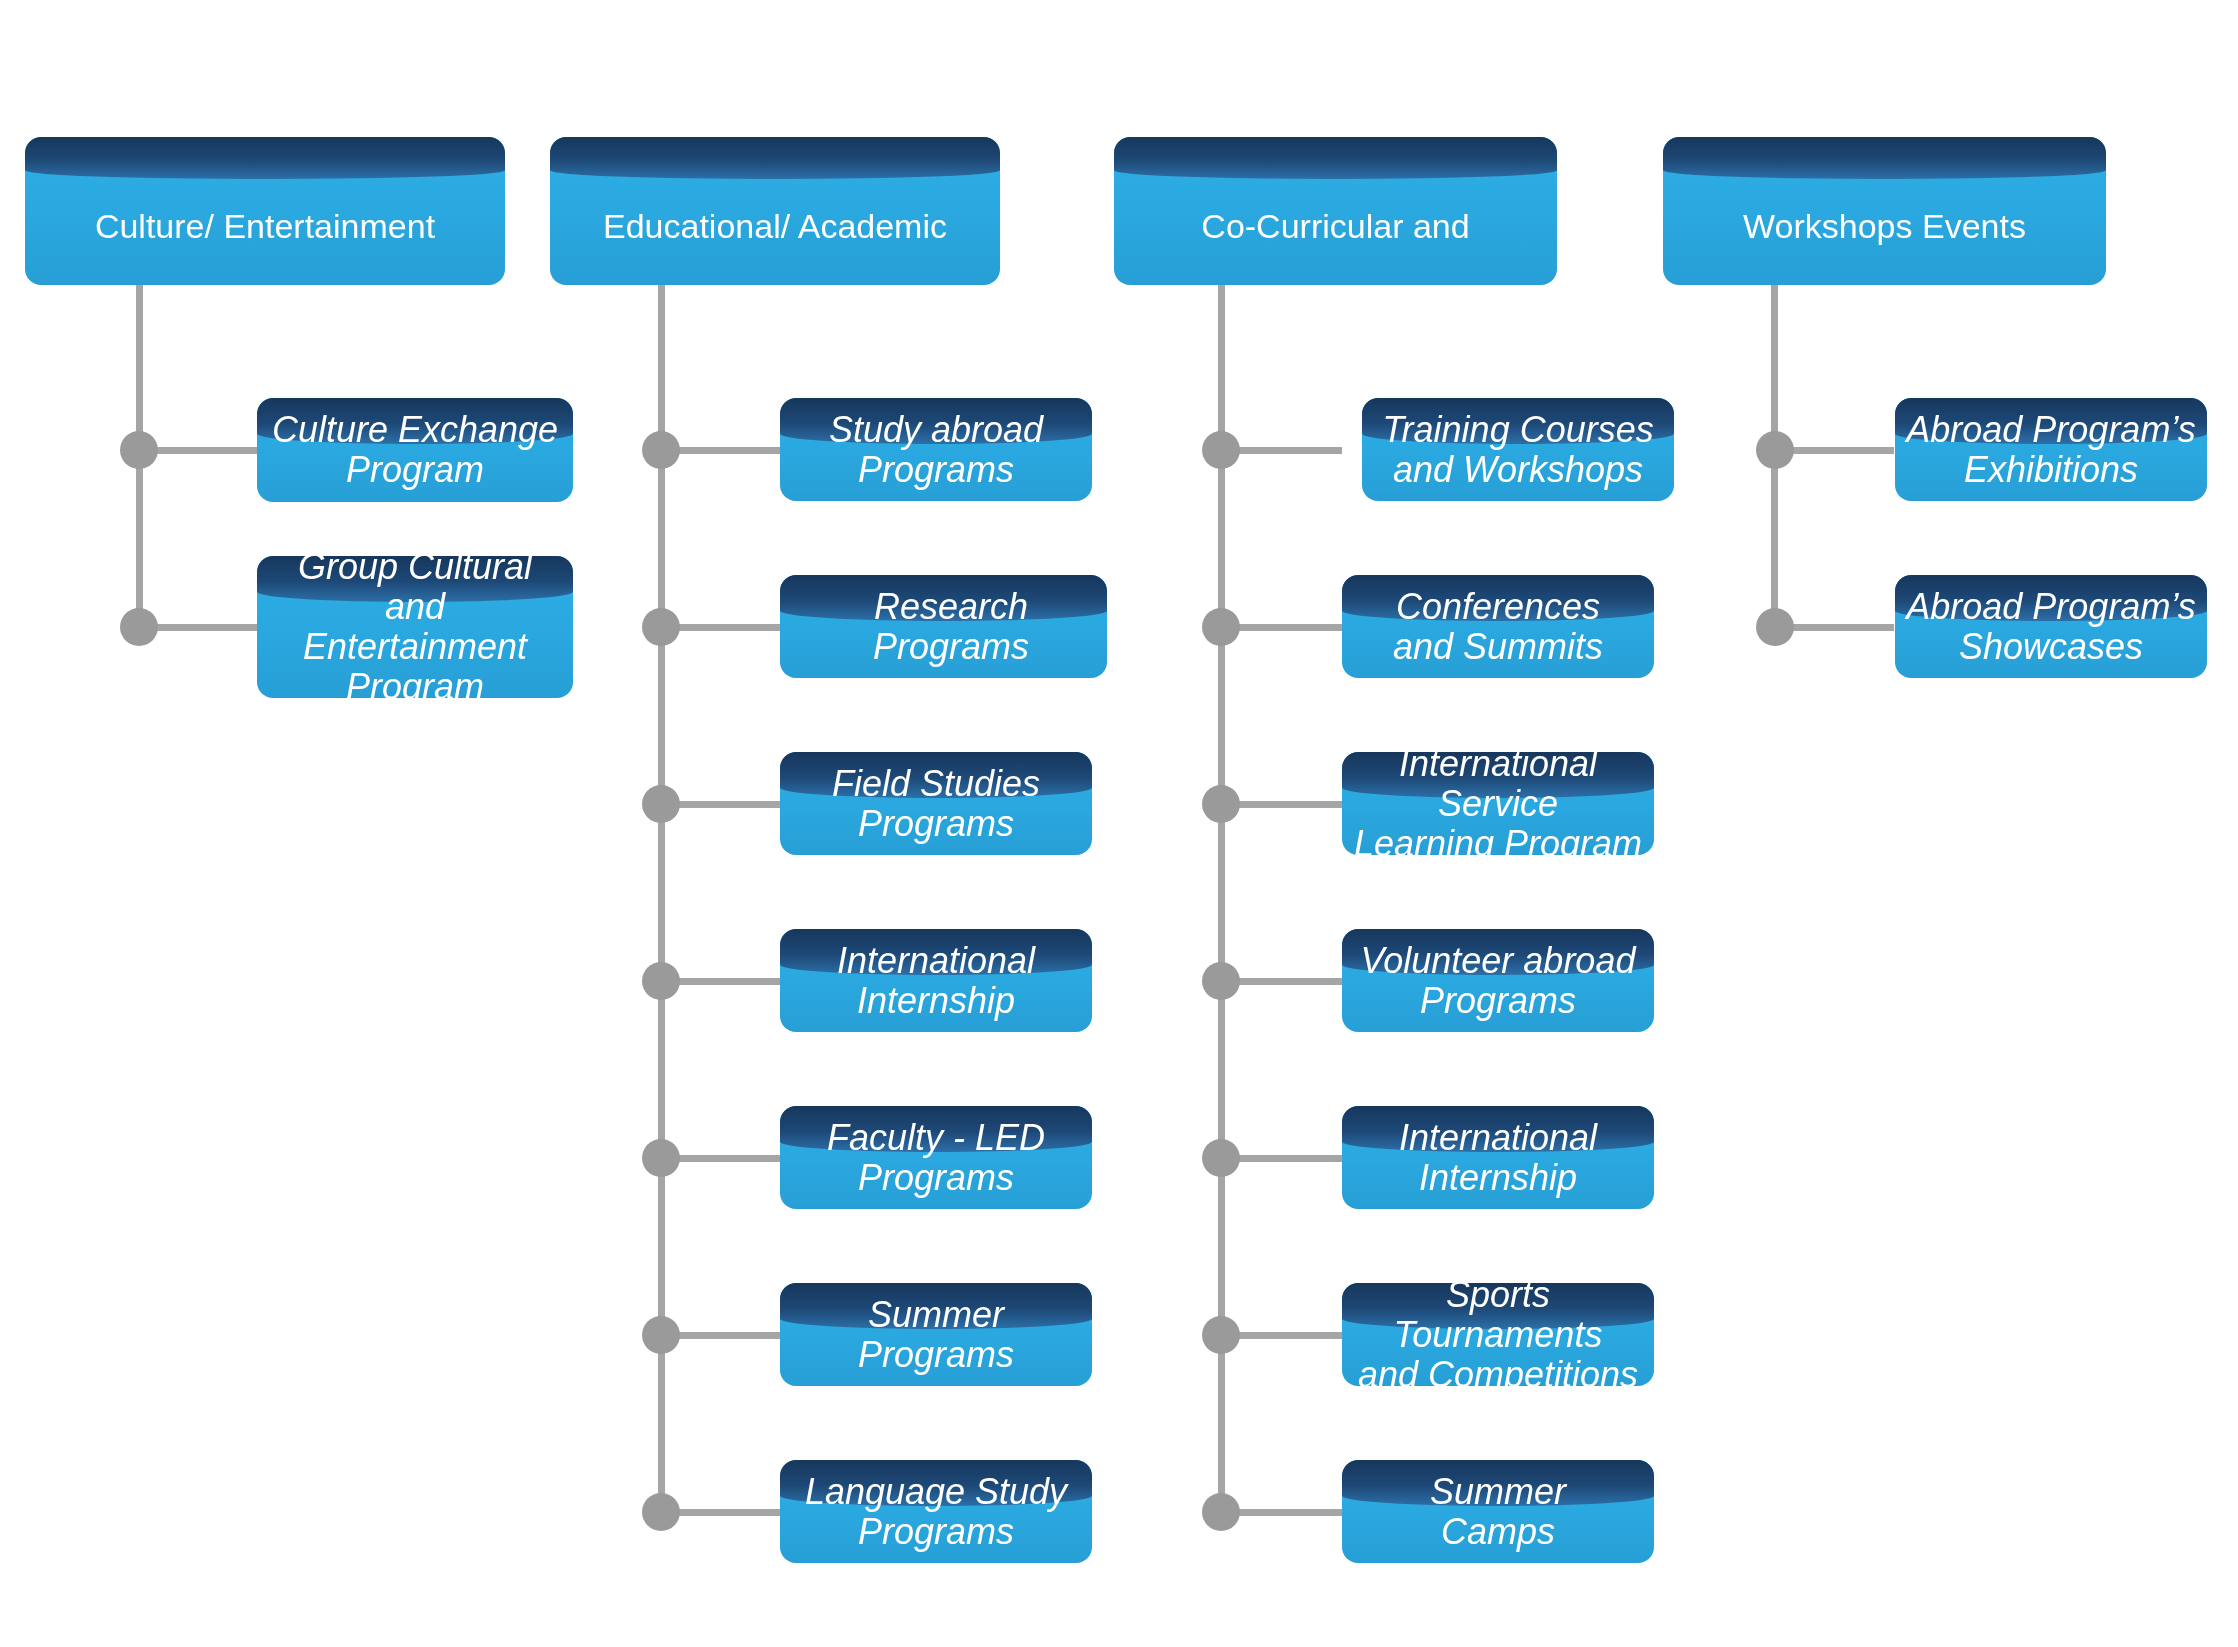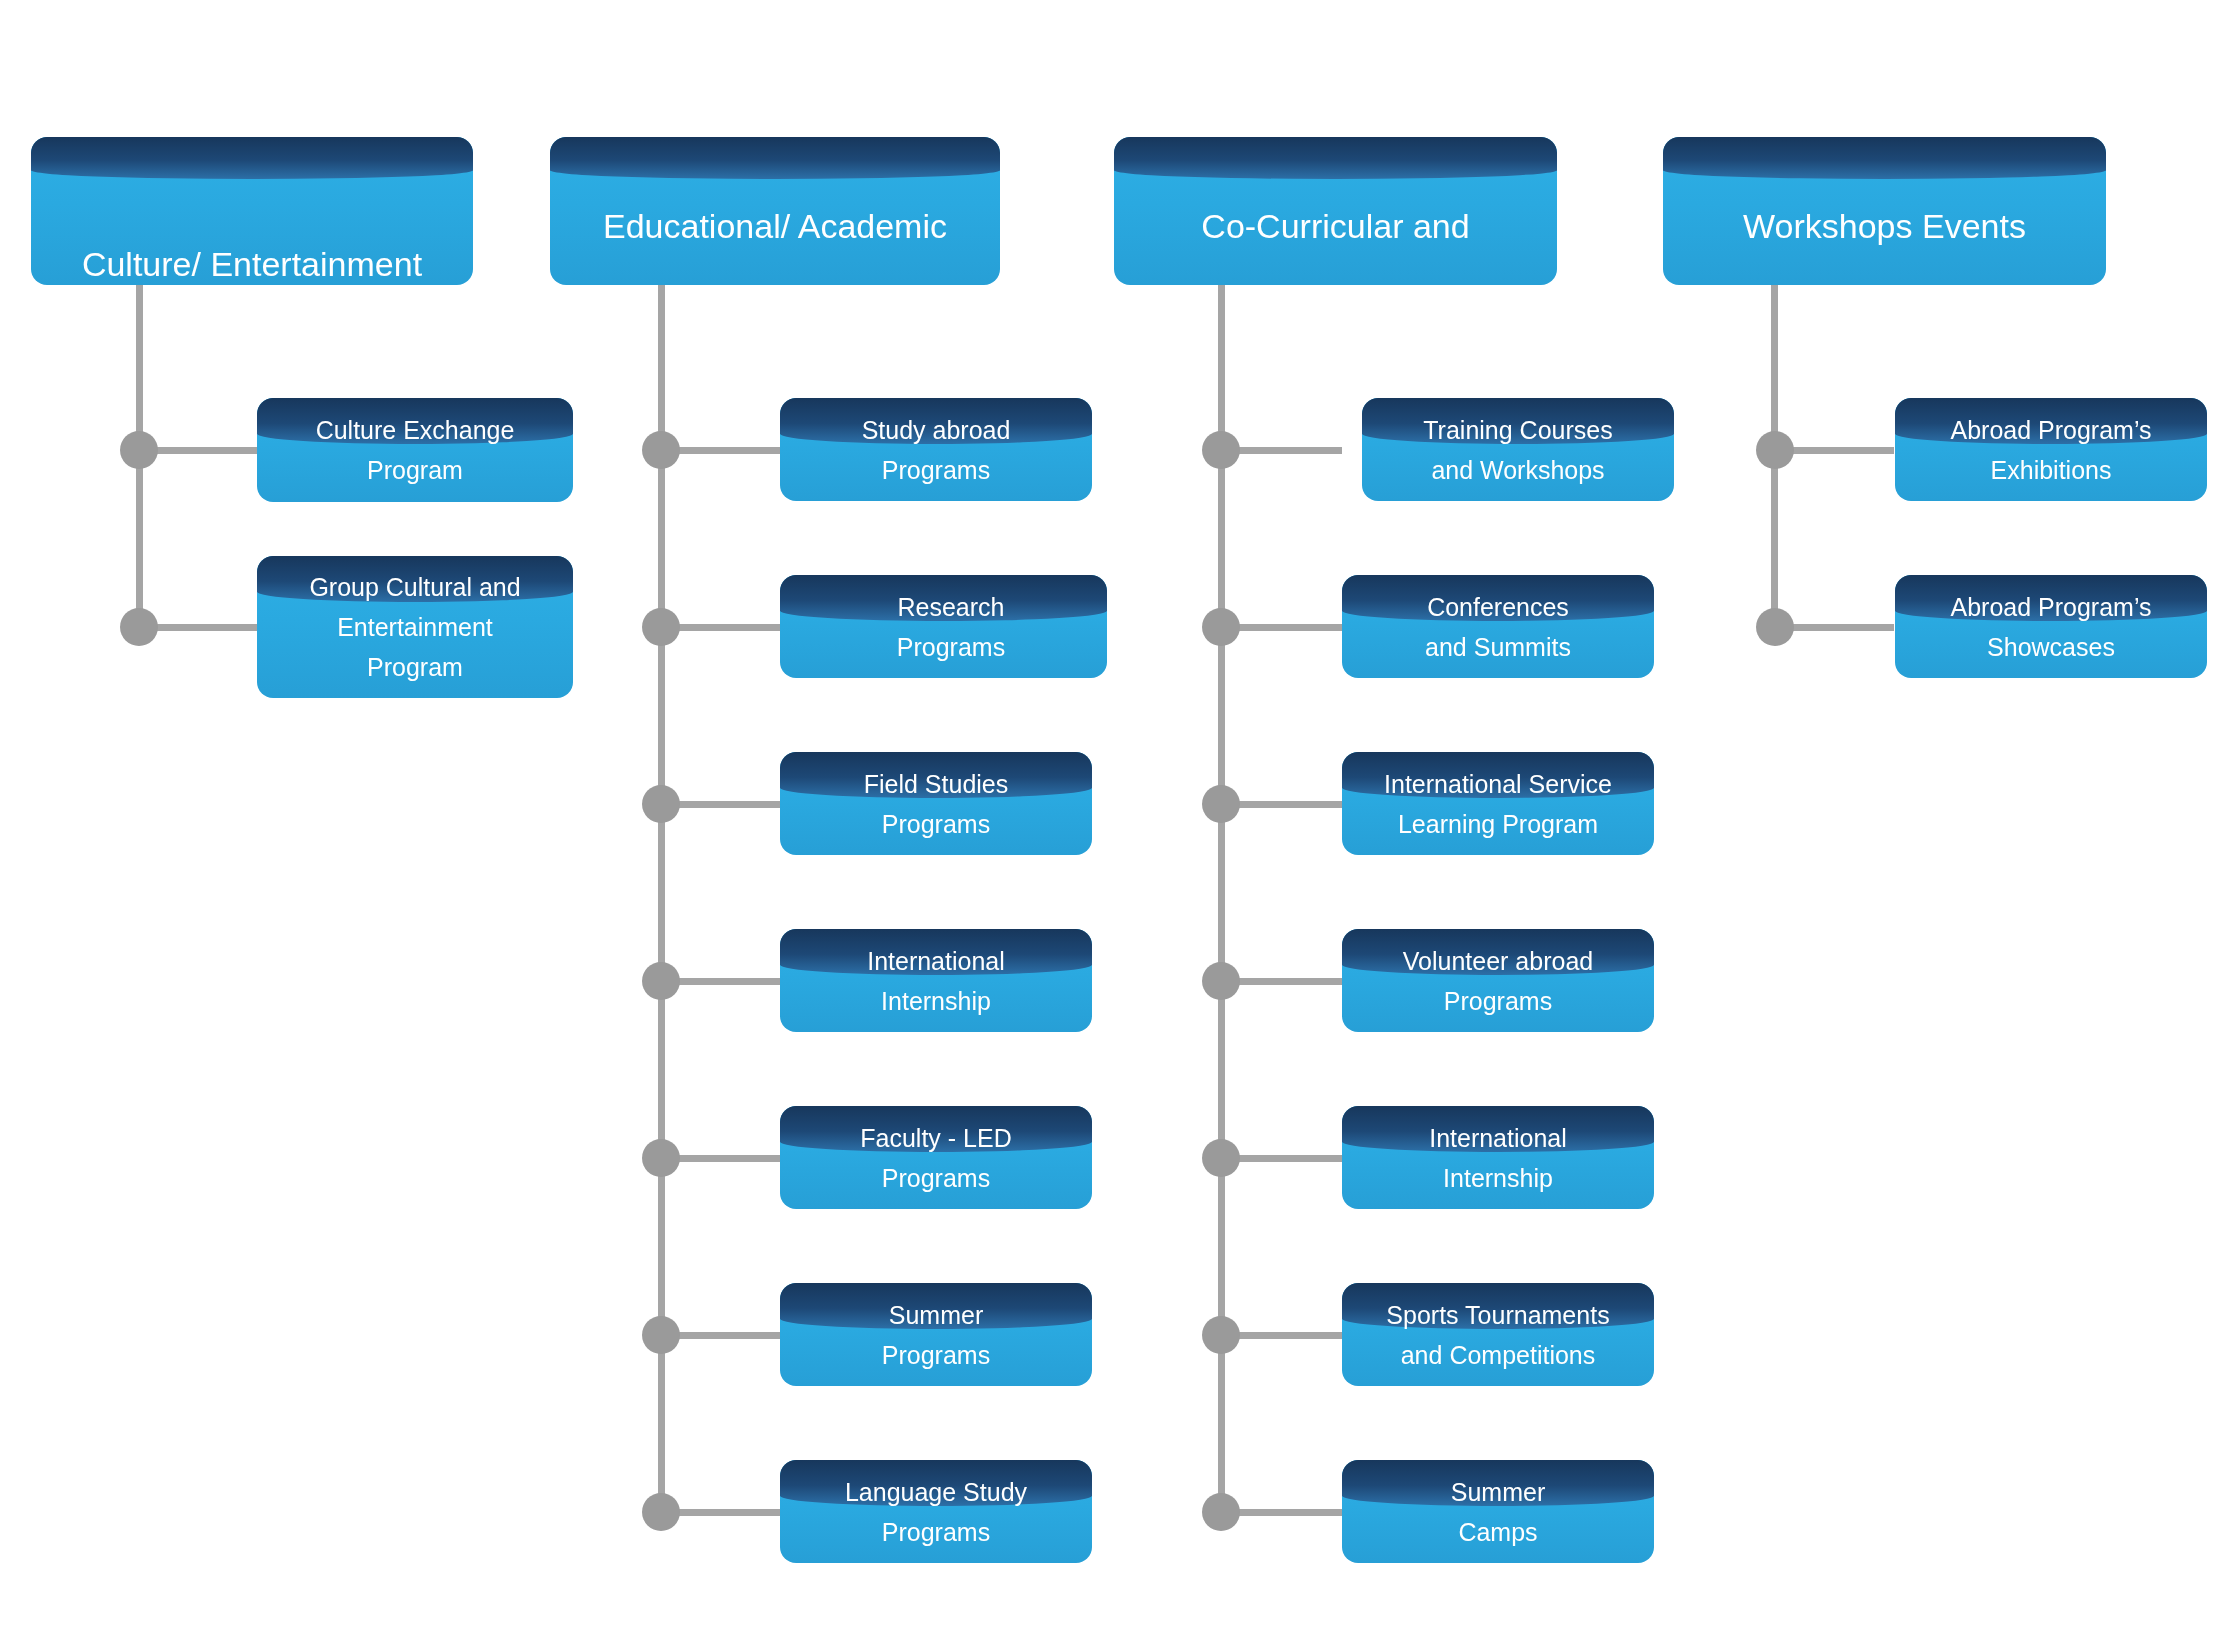--- a/index.html
+++ b/index.html
@@ -62,31 +62,32 @@
     z-index: 1;
     width: 100%;
     padding: 0 7.3px;
   }
   .header .label {
     font-size: 34px;
     line-height: 42px;
     padding-top: 29px;
   }
   .child .label {
-    font-size: 25px;
+    font-size: 36px;
     line-height: 40px;
+    font-style: italic;
   }
 </style>
 </head>
 <body>
 
 <div id="chart">
     <div style="position: absolute;">
       <div class="line" style="left: 136px; top: 285px; width: 6.5px; height: 342px;"></div>
-      <div class="node header" style="left: 31px; top: 137px; width: 442px; height: 148px; align-items: flex-end;">
+      <div class="node header" style="left: 25px; top: 137px; width: 480px; height: 148px;">
         <div class="label">
           <div>Culture/ Entertainment</div>
         </div>
       </div>
       <div class="line" style="left: 139px; top: 447px; width: 118px; height: 6.5px;"></div>
       <div class="dot" style="left: 120px; top: 431px; width: 38px; height: 38px;"></div>
       <div class="node child" style="left: 257px; top: 398px; width: 316px; height: 104px;">
         <div class="label">
           <div>Culture Exchange</div>
           <div>Program</div>

